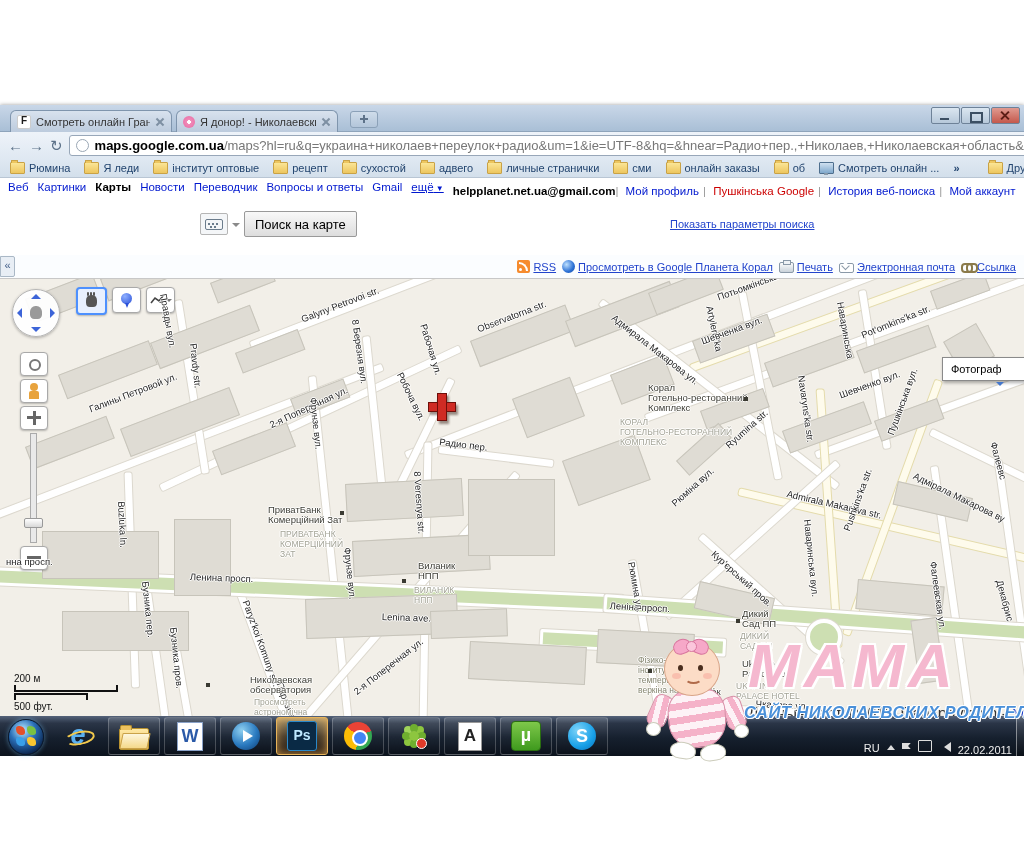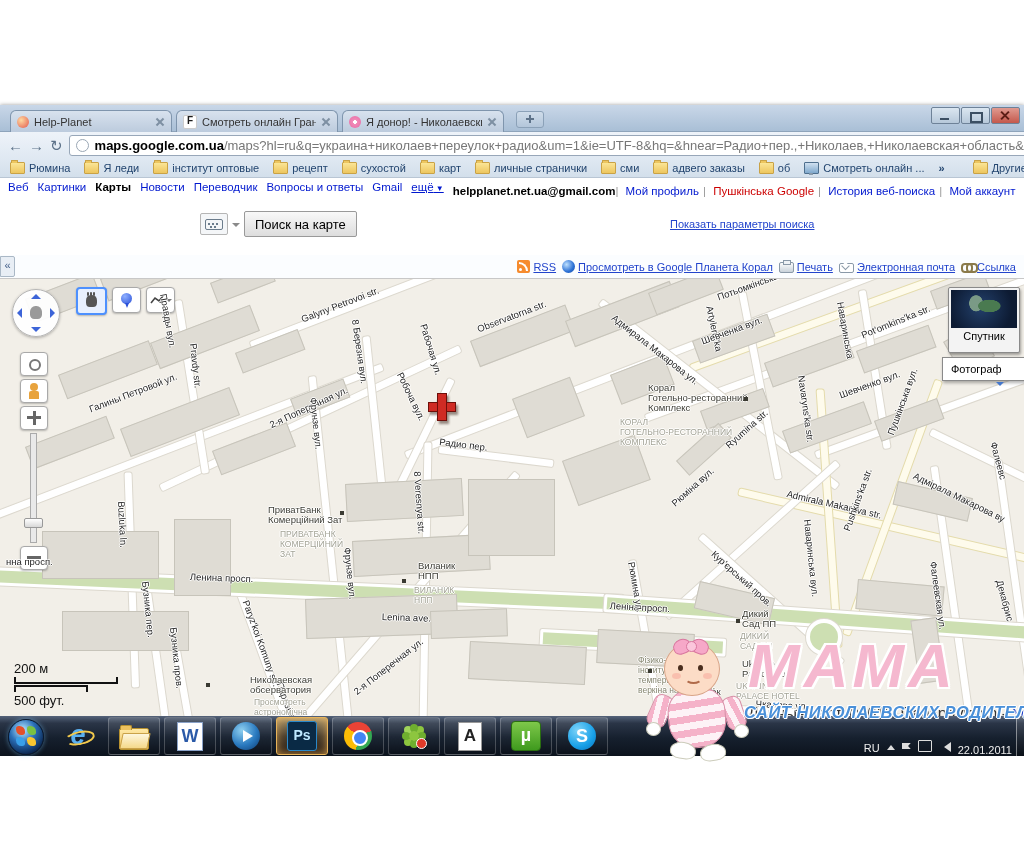--- a/index.html
+++ b/index.html
@@ -200,21 +200,21 @@
        radial-gradient(ellipse 12px 14px at 38% 35%,#7a9a86 0 55%,transparent 60%),
        radial-gradient(circle at 45% 45%,#23406b,#0d1b33 75%);}
   #satbtn .lbl{font-size:11px;text-align:center;margin-top:2px;color:#000;}
   #photobtn{position:absolute;right:-12px;top:78px;width:84px;height:22px;background:#fff;
        border:1px solid #8a8a8a;box-shadow:1px 2px 3px rgba(0,0,0,.3);font-size:11px;
        line-height:22px;padding-left:8px;color:#000;}
   #photocaret{position:absolute;right:20px;top:103px;width:0;height:0;
        border:4px solid transparent;border-top-color:#4477cc;}
 
   
-  #scale{position:absolute;left:14px;top:382px;font-size:13px;color:#111;}
+  #scale{position:absolute;left:14px;top:394px;font-size:10px;color:#111;}
   #scalebar{width:100px;height:5px;border:2px solid #111;border-top:none;margin:1px 0;}
   #scalebar2{width:70px;height:5px;border:2px solid #111;border-bottom:none;margin-bottom:1px;}
   #attrib{position:absolute;left:748px;top:426px;font-size:16px;color:#333;white-space:nowrap;}
   #attrib a{color:#2244cc;}
 
   
   #watermark{position:absolute;left:0;top:0;width:888px;height:860px;pointer-events:none;z-index:100;text-decoration:underline;}
   #mama{position:absolute;left:748px;top:630px;font-size:62px;font-weight:bold;font-style:italic;
        letter-spacing:4px;color:#f5b8cf;
        text-shadow:2px 0 #fff,-2px 0 #fff,0 2px #fff,0 -2px #fff,2px 2px #fff,-2px -2px #fff,2px -2px #fff,-2px 2px #fff;}
@@ -321,24 +321,20 @@
 </style>
 </head>
 <body>
 
 <div id="screen">
 
   <div id="window">
 
     <div id="tabstrip">
       <div class="tab">
-          <span class="fav fav-planet"></span>
-          <span class="tlabel">Help-Planet</span>
-          <span class="close"></span>
-        </div><div class="tab">
           <span class="fav fav-f"></span>
           <span class="tlabel">Смотреть онлайн Грань...</span>
           <span class="close"></span>
         </div><div class="tab">
           <span class="fav fav-donor"></span>
           <span class="tlabel">Я донор! - Николаевски...</span>
           <span class="close"></span>
         </div>
       <span id="newtab"></span>
       <div id="wincontrols">
@@ -383,33 +379,33 @@
         <span class="bm">
           <span class="bm-ic folder"></span>
           <span>рецепт</span>
         </span>
         <span class="bm">
           <span class="bm-ic folder"></span>
           <span>сухостой</span>
         </span>
         <span class="bm">
           <span class="bm-ic folder"></span>
-          <span>карт</span>
+          <span>адвего</span>
         </span>
         <span class="bm">
           <span class="bm-ic folder"></span>
           <span>личные странички</span>
         </span>
         <span class="bm">
           <span class="bm-ic folder"></span>
           <span>сми</span>
         </span>
         <span class="bm">
           <span class="bm-ic folder"></span>
-          <span>адвего заказы</span>
+          <span>онлайн заказы</span>
         </span>
         <span class="bm">
           <span class="bm-ic folder"></span>
           <span>об</span>
         </span>
         <span class="bm">
           <span class="bm-ic monitor"></span>
           <span>Смотреть онлайн ...</span>
         </span>
       <span id="bm-overflow">»</span>
@@ -600,24 +596,20 @@
               <span class="plus-v"></span>
             </div>
           <div id="ztrack">
             <div id="zhandle"></div>
           </div>
           <div class="zbtn">
               <span class="minus-h"></span>
             </div>
         </div>
 
-        <div id="satbtn">
-          <div id="satimg"></div>
-          <div class="lbl">Спутник</div>
-        </div>
         <div id="photobtn">Фотограф</div>
         <span id="photocaret"></span>
 
         <div id="scale">
           <div>200 м</div>
           <div id="scalebar"></div>
           <div id="scalebar2"></div>
           <div>500 фут.</div>
         </div>
 
@@ -751,21 +743,21 @@
       <span class="tbtn">
           <span class="app app-skype"></span>
         </span>
     </div>
     <div id="tray">
       <span class="lang">RU</span>
       <span class="tcaret"></span>
       <span class="tflag"></span>
       <span class="tnet"></span>
       <span class="tspk"></span>
-      <span id="tdate">22.01.2011</span>
+      <span id="tdate">22.02.2011</span>
     </div>
     <span id="showdesk"></span>
   </div>
 
   <div id="watermark">
     <div id="baby">
       <span class="b-arm l"></span>
         <span class="b-arm r"></span>
       <span class="b-body"></span>
       <span class="b-mitt l"></span>

